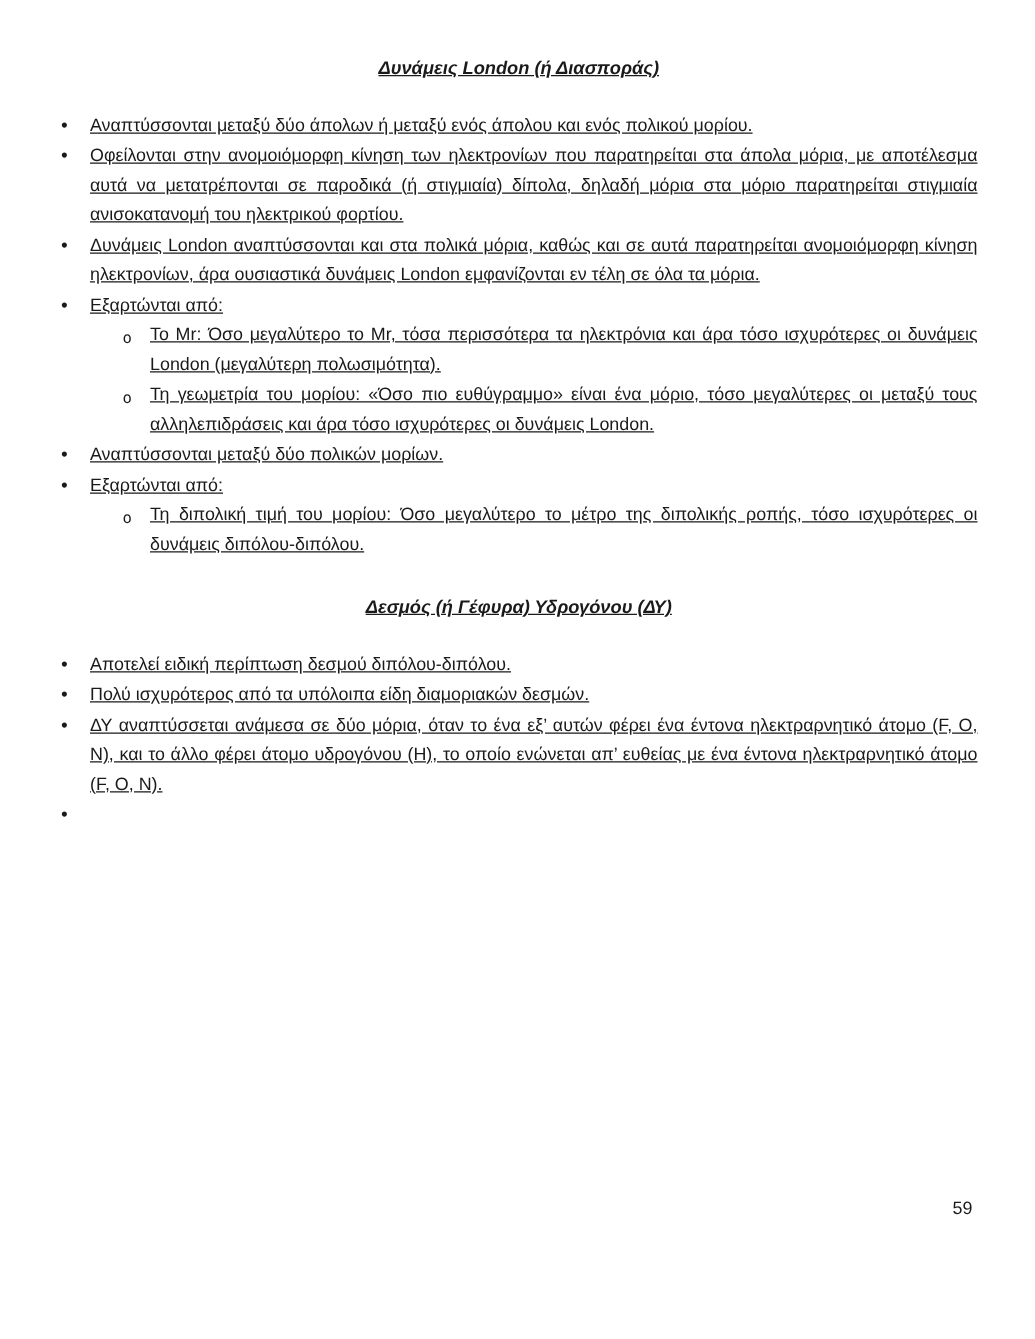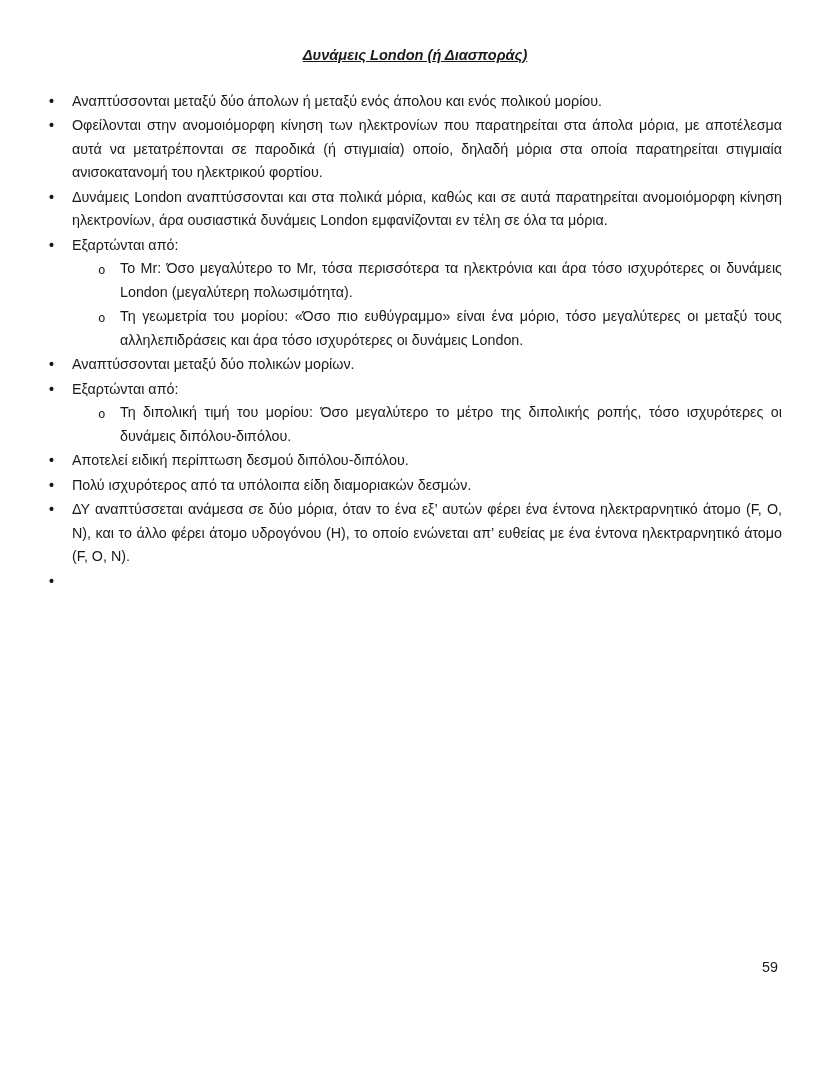--- a/index.html
+++ b/index.html
@@ -47,21 +47,21 @@
     top: 0;
     font-weight: bold;
   }
   .marker2 {
     position: absolute;
     left: 4px;
     top: 0.5px;
     font-family: "DejaVu Sans Mono", monospace;
     font-size: 12.5px;
   }
-  .t { display: block; }
+  .t { display: block; text-decoration: underline; }
   .cont { display: block; }
   .page-number {
     position: absolute;
     right: 50px;
     top: 956px;
     font-size: 14.3px;
   }
 </style>
 </head>
 <body>
@@ -70,21 +70,21 @@
 
   <section class="doc-section">
     <h2 class="heading">Δυνάμεις London (ή Διασποράς)</h2>
     <ul class="l1">
       <li>
         <span class="marker1">•</span>
         <span class="t">Αναπτύσσονται μεταξύ δύο άπολων ή μεταξύ ενός άπολου και ενός πολικού μορίου.</span>
       </li>
       <li>
         <span class="marker1">•</span>
-        <span class="t">Οφείλονται στην ανομοιόμορφη κίνηση των ηλεκτρονίων που παρατηρείται στα άπολα μόρια, με αποτέλεσμα αυτά να μετατρέπονται σε παροδικά (ή στιγμιαία) οποίο, δηλαδή μόρια στα οποία παρατηρείται στιγμιαία ανισοκατανομή του ηλεκτρικού φορτίου.</span>
+        <span class="t">Οφείλονται στην ανομοιόμορφη κίνηση των ηλεκτρονίων που παρατηρείται στα άπολα μόρια, με αποτέλεσμα αυτά να μετατρέπονται σε παροδικά (ή στιγμιαία) δίπολα, δηλαδή μόρια στα μόριο παρατηρείται στιγμιαία ανισοκατανομή του ηλεκτρικού φορτίου.</span>
       </li>
       <li>
         <span class="marker1">•</span>
         <span class="t">Δυνάμεις London αναπτύσσονται και στα πολικά μόρια, καθώς και σε αυτά παρατηρείται ανομοιόμορφη κίνηση ηλεκτρονίων, άρα ουσιαστικά δυνάμεις London εμφανίζονται εν τέλη σε όλα τα μόρια.</span>
       </li>
       <li>
         <span class="marker1">•</span>
         <span class="t">Εξαρτώνται από:</span>
         <ul class="l2">
           <li>
@@ -113,20 +113,21 @@
           <li>
             <span class="marker2">o</span>
             <span class="t">Τη διπολική τιμή του μορίου: Όσο μεγαλύτερο το μέτρο της διπολικής ροπής, τόσο ισχυρότερες οι δυνάμεις διπόλου-διπόλου.</span>
           </li>
         </ul>
       </li>
     </ul>
   </section>
 
   <section class="doc-section">
+    <h2 class="heading">Δεσμός (ή Γέφυρα) Υδρογόνου (ΔΥ)</h2>
     <ul class="l1">
       <li>
         <span class="marker1">•</span>
         <span class="t">Αποτελεί ειδική περίπτωση δεσμού διπόλου-διπόλου.</span>
       </li>
       <li>
         <span class="marker1">•</span>
         <span class="t">Πολύ ισχυρότερος από τα υπόλοιπα είδη διαμοριακών δεσμών.</span>
       </li>
       <li>

